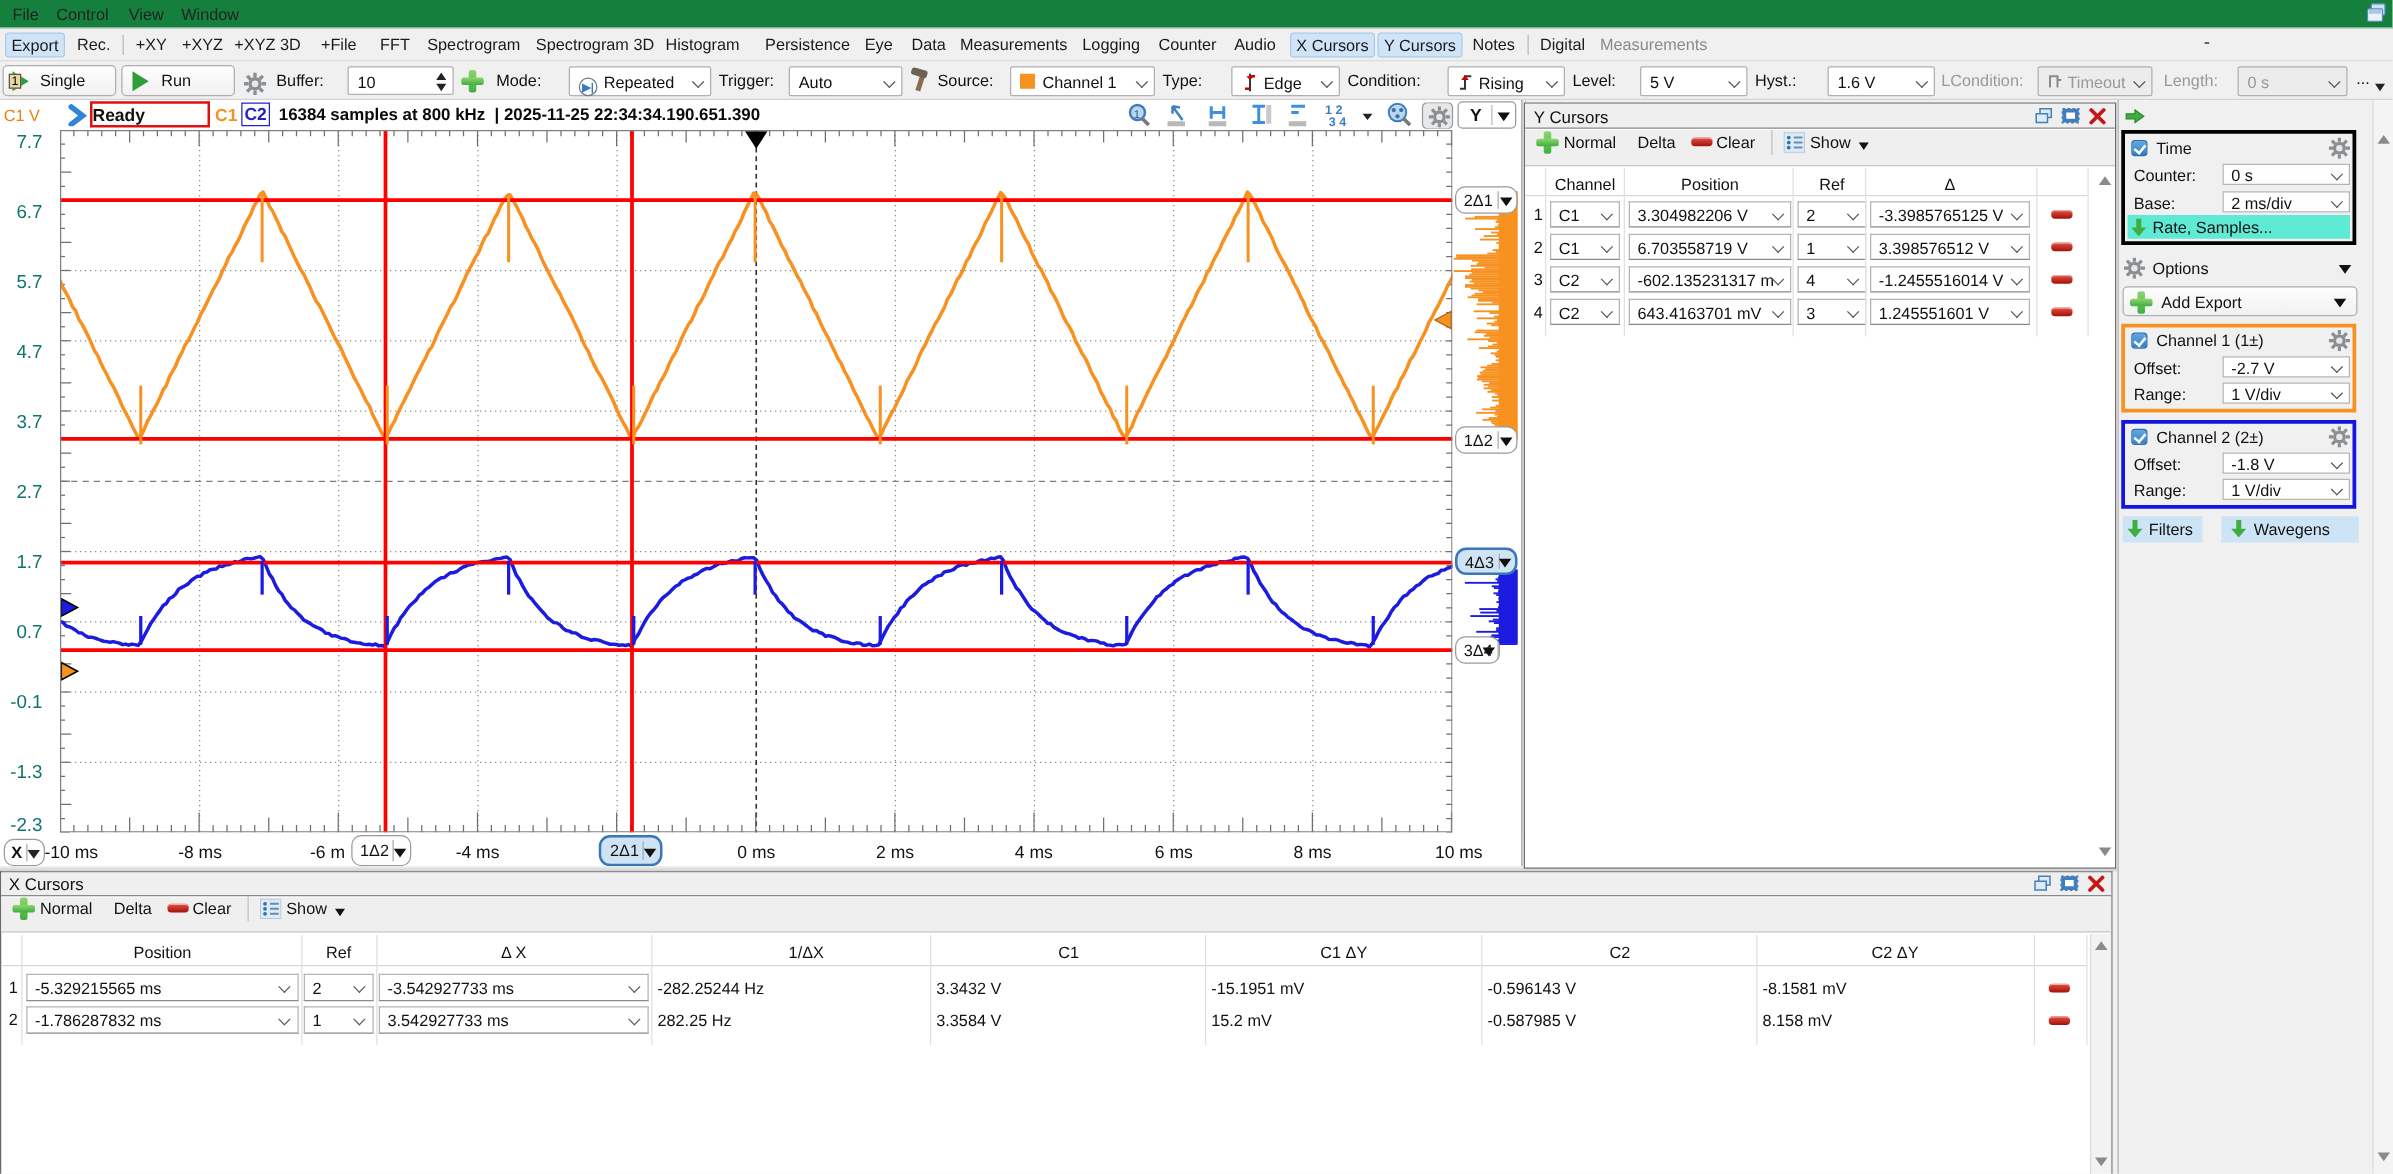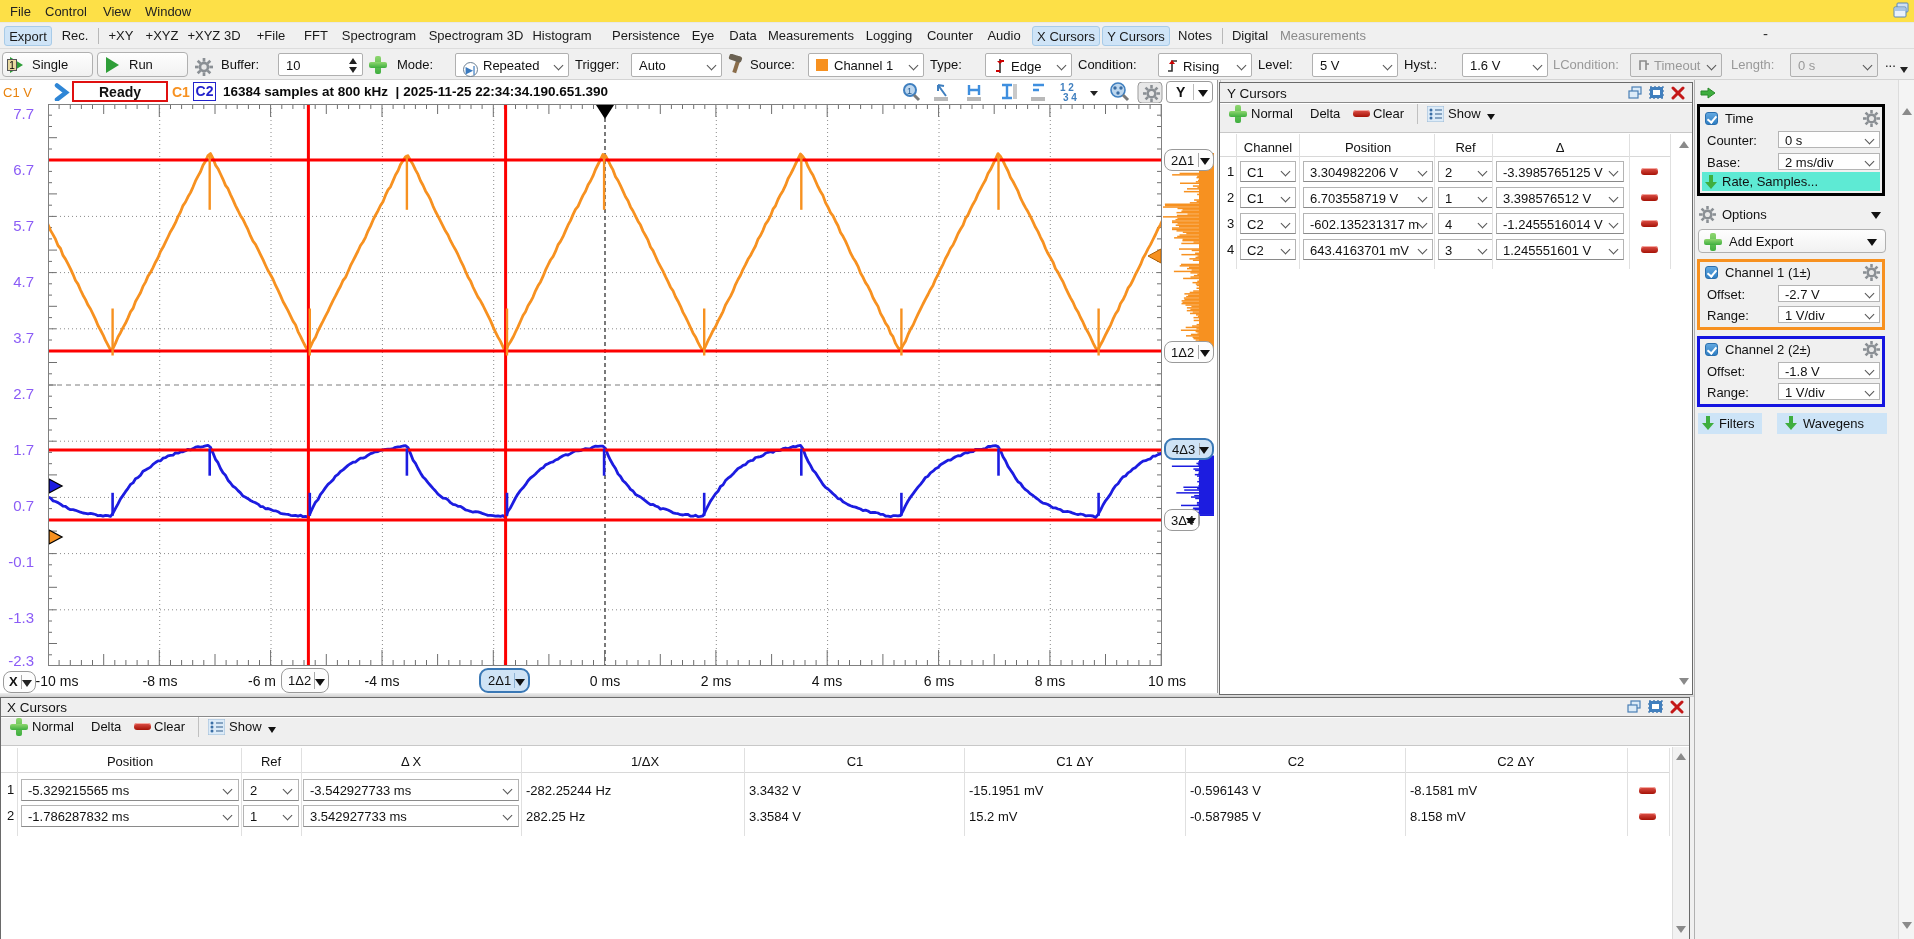--- a/index.html
+++ b/index.html
@@ -1,16 +1,16 @@
 <!DOCTYPE html>
 <html><head><meta charset="utf-8"><style>
 *{margin:0;padding:0;box-sizing:border-box}
 html,body{width:1914px;height:939px;overflow:hidden;font-family:"Liberation Sans",sans-serif;font-size:13px;color:#111;background:#f0f0f0}
 .abs{position:absolute}
-.menubar{left:0;top:0;width:1914px;height:23px;background:#fde047;border-bottom:1px solid #e8e8e8}
+.menubar{left:0;top:0;width:1914px;height:23px;background:#15803d;border-bottom:1px solid #e8e8e8}
 .menubar span{display:inline-block;padding:4px 10px;font-size:13px;color:#222}
 .tabbar{left:0;top:24px;width:1776px;height:24px;background:#f0f0f0}
 .tab{position:absolute;top:2px;height:20px;line-height:20px;font-size:13px;color:#1a1a1a;text-align:center}
 .tab.on{background:#cfe4f7;border:1px solid #a8cbe8;border-radius:3px}
 .tab.dis{color:#8a8a8a}
 .tsep{position:absolute;top:4px;width:1px;height:16px;background:#b8b8b8}
 .toolbar{left:0;top:48px;width:1914px;height:32px;background:#f0f0f0;border-top:1px solid #dcdcdc;border-bottom:1px solid #d4d4d4}
 .btn{position:absolute;top:3px;height:25px;background:linear-gradient(#fefefe,#f1f1f1);border:1px solid #b0b0b0;border-radius:4px;font-size:13px;text-align:left}
 .btn .lbl{position:absolute;top:4px;font-size:13px;color:#111}
 .lab{position:absolute;top:8px;font-size:13px;color:#111}
@@ -31,21 +31,21 @@
 .gdown{position:absolute;width:12px;height:14px}
 .gdown:before{content:"";position:absolute;left:4px;top:0;width:4px;height:8px;background:#3fae3f}
 .gdown:after{content:"";position:absolute;left:0;top:7px;width:0;height:0;border-left:6px solid transparent;border-right:6px solid transparent;border-top:7px solid #3fae3f}
 .cb{position:absolute;width:13px;height:13px;background:linear-gradient(#63a8e0,#2f7fc4);border:1px solid #2a6fae;border-radius:3px}
 .cb:after{content:"";position:absolute;left:3px;top:1px;width:4px;height:7px;border-right:2px solid #fff;border-bottom:2px solid #fff;transform:rotate(40deg)}
 .field{position:absolute;background:#fff;border:1px solid #b4b4b4}
 .ftext{position:absolute;left:6px;top:3px;font-size:13px;color:#111;white-space:nowrap}
 .hdr{position:absolute;font-size:13px;color:#111;text-align:center}
 .rown{position:absolute;font-size:13px;color:#111}
 .sbtrack{position:absolute;background:#f2f2f2;border-left:1px solid #dcdcdc}
-.ylab{position:absolute;font-size:15px;color:#8b5cf6;text-align:right;width:34px}
+.ylab{position:absolute;font-size:15px;color:#0f766e;text-align:right;width:34px}
 .xlab{position:absolute;font-size:14px;color:#111;text-align:center;width:60px;top:673px}
 .axbtn{position:absolute;background:#fdfdfd;border:1px solid #9a9a9a;border-radius:8px;font-size:13px}
 .axbtn.on{background:#cfe3f5;border:2px solid #3a78b5;border-radius:9px}
 .axbtn .dv{position:absolute;width:1px;background:#aaa;top:3px;bottom:3px}
 .gearsvg{position:absolute}
 </style></head><body>
 <div class="abs menubar">
     <span style="position:absolute;left:10px;top:4px;padding:0">File</span>
     <span style="position:absolute;left:45px;top:4px;padding:0">Control</span>
     <span style="position:absolute;left:103px;top:4px;padding:0">View</span>
@@ -176,21 +176,21 @@
       <span class="chev"></span>
     </div>
 <span class="lab" style="left:1885px;top:6px">...</span>
     <span class="tri-dn" style="left:1900px;top:18px;border-left-width:4px;border-right-width:4px;border-top:6px solid #222"></span>
 </div>
 <div class="abs" style="left:0;top:80px;width:1218px;height:24px;background:#fff">
 <span style="position:absolute;left:3px;top:5px;color:#e8820c;font-size:13px">C1 V</span>
 <svg style="position:absolute;left:54px;top:3px" width="16" height="18">
       <path d="M3,2.5 L12,9.5 L3,16.5" fill="none" stroke="#2f86d6" stroke-width="4.5" stroke-linecap="round" stroke-linejoin="miter"></path>
     </svg>
-<div style="position:absolute;left:72px;top:1px;width:96px;height:21px;background:#fff;border:2px solid #e01010;text-align:center;font-weight:bold;font-size:14px;line-height:18px">Ready</div>
+<div style="position:absolute;left:72px;top:1px;width:96px;height:21px;background:#fff;border:2px solid #e01010;text-align:left;font-weight:bold;font-size:14px;line-height:18px">Ready</div>
 <span style="position:absolute;left:172px;top:4px;color:#f79120;font-weight:bold;font-size:14px">C1</span>
 <div style="position:absolute;left:193px;top:2px;width:23px;height:19px;border:1.5px solid #2222cc;color:#2222cc;font-weight:bold;font-size:14px;text-align:center;line-height:17px">C2</div>
 <span style="position:absolute;left:223px;top:4px;font-size:13.5px;color:#0a0a0a;font-weight:600">16384 samples at 800 kHz&nbsp; | 2025-11-25 22:34:34.190.651.390</span>
 <svg style="position:absolute;left:900px;top:2px" width="266" height="21">
 <g stroke="#3f7fbf" fill="none" stroke-width="2">
         <circle cx="10" cy="8" r="6" fill="#bcd6ee"></circle>
         <line x1="14" y1="13" x2="19" y2="18" stroke="#7a7a7a" stroke-width="3"></line>
       </g>
       <text x="7" y="12" font-size="9" fill="#2a5f94">1</text>
 <g transform="translate(33,0)">

